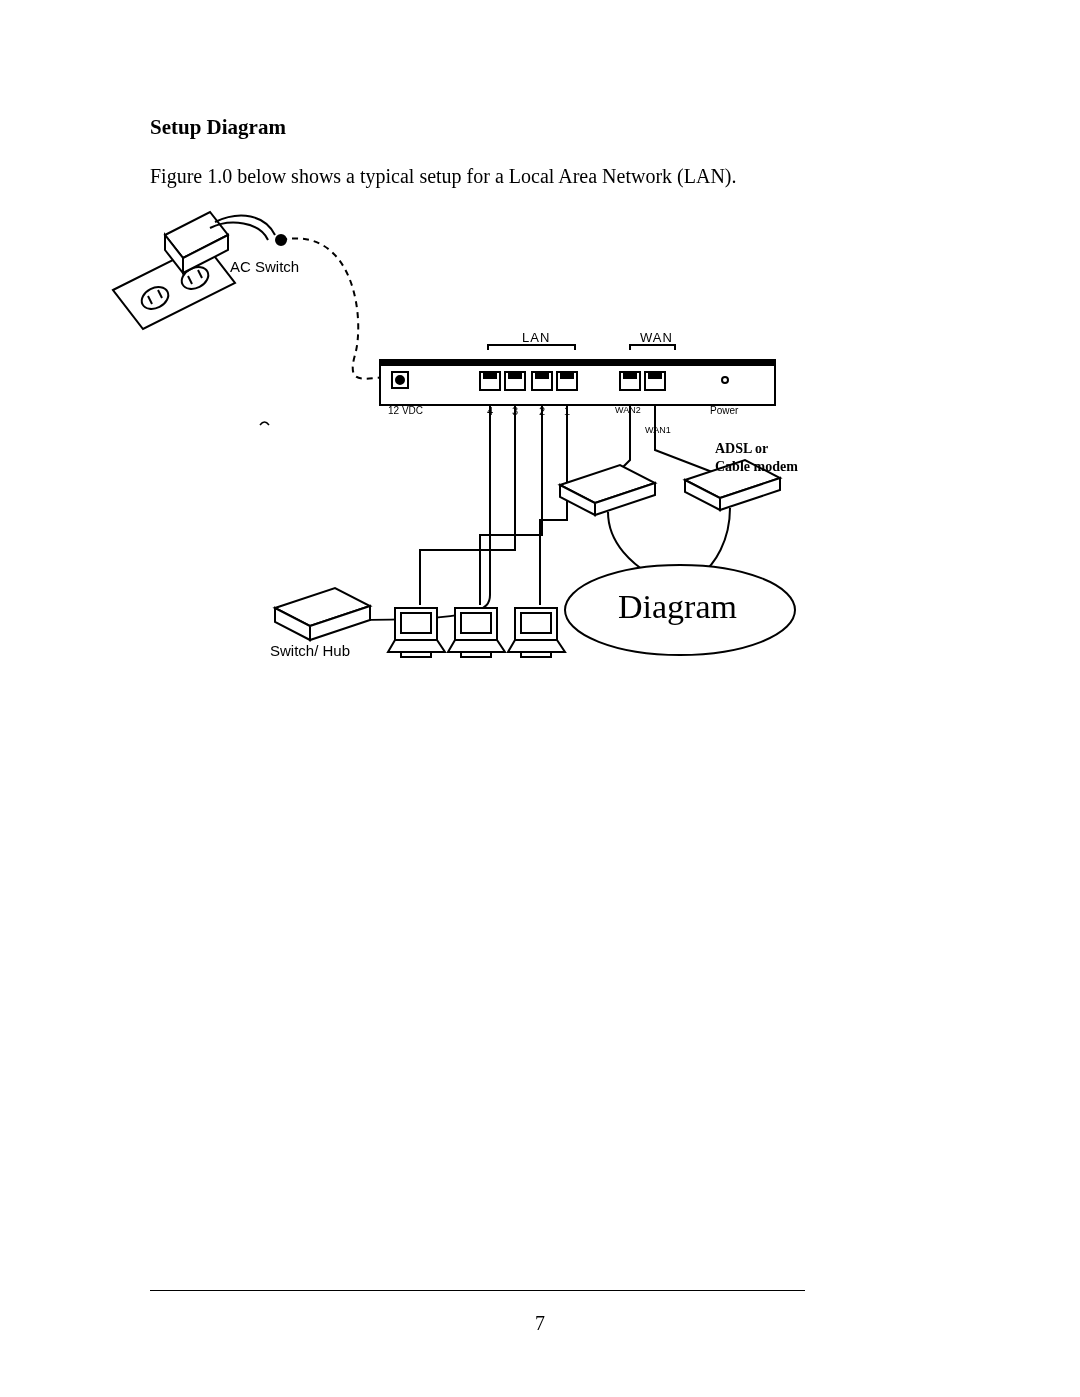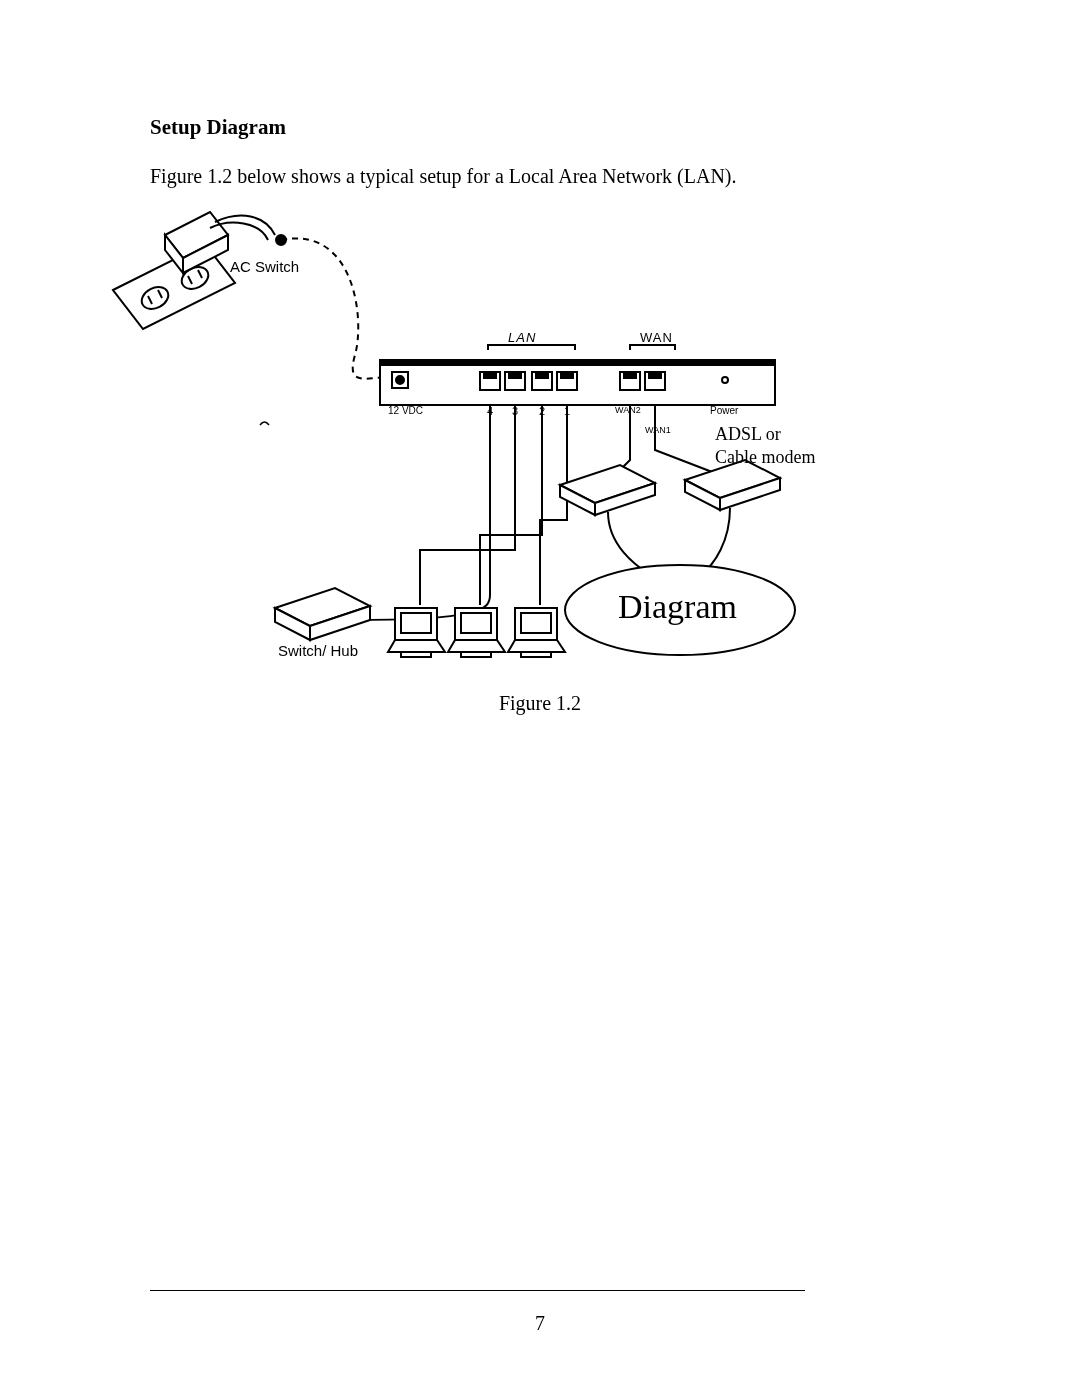--- a/index.html
+++ b/index.html
@@ -37,21 +37,21 @@
   .serif{font-family:"Times New Roman",Times,serif;}
   svg{display:block;}
 </style>
 </head>
 <body>
 
 <div class="page">
 
   <div class="content">
     <div class="heading">Setup Diagram</div>
-    <div class="intro">Figure 1.2 below shows a typical setup for a Local Area Network (LAN).</div>
+    <div class="intro">Figure 1.0 below shows a typical setup for a Local Area Network (LAN).</div>
   </div>
 
   <div class="diagram">
     <svg width="730" height="480" viewBox="0 0 730 480">
 
       <g stroke="#000" fill="#fff" stroke-width="2">
 
         <path d="M3 90 L95 44 L125 83 L33 129 Z"></path>
 
         <ellipse cx="45" cy="98" rx="14" ry="10" transform="rotate(-27 45 98)"></ellipse>
@@ -168,37 +168,36 @@
       <g stroke="#000" fill="#fff" stroke-width="2">
         <rect x="405" y="408" width="42" height="32"></rect>
         <rect x="411" y="413" width="30" height="20"></rect>
         <path d="M405 440 L398 452 L455 452 L447 440 Z"></path>
         <rect x="411" y="452" width="30" height="5"></rect>
       </g>
     </svg>
 
     <div class="dl" style="left:120px;top:58px;font-size:15px;">AC Switch</div>
 
-    <div class="dl" style="left:398px;top:130px;font-size:13px;letter-spacing:1px;font-style:italic;">LAN</div>
+    <div class="dl" style="left:412px;top:130px;font-size:13px;letter-spacing:1px;">LAN</div>
     <div class="dl" style="left:530px;top:130px;font-size:13px;letter-spacing:1px;">WAN</div>
 
     <div class="dl" style="left:278px;top:205px;font-size:10px;">12 VDC</div>
     <div class="dl" style="left:377px;top:205px;font-size:11px;">4</div>
     <div class="dl" style="left:402px;top:205px;font-size:11px;">3</div>
     <div class="dl" style="left:429px;top:205px;font-size:11px;">2</div>
     <div class="dl" style="left:454px;top:205px;font-size:11px;">1</div>
     <div class="dl" style="left:505px;top:205px;font-size:9px;">WAN2</div>
     <div class="dl" style="left:535px;top:205px;font-size:9px;margin-top:20px;">WAN1</div>
     <div class="dl" style="left:600px;top:205px;font-size:10px;">Power</div>
 
-    <div class="dl serif" style="left:605px;top:223px;font-size:18px;line-height:1.25;white-space:pre;">ADSL or
+    <div class="dl serif" style="left:605px;top:240px;font-size:14px;line-height:1.25;white-space:pre;font-weight:bold;">ADSL or
 Cable modem</div>
 
     <div class="dl serif" style="left:508px;top:388px;font-size:34px;">Diagram</div>
 
-    <div class="dl" style="left:160px;top:442px;font-size:15px;margin-left:8px;">Switch/ Hub</div>
+    <div class="dl" style="left:160px;top:442px;font-size:15px;">Switch/ Hub</div>
   </div>
 
-  <div class="caption">Figure 1.2</div>
 
   <div class="footer-rule"></div>
   <div class="page-num">7</div>
 </div>
 
 </body></html>

